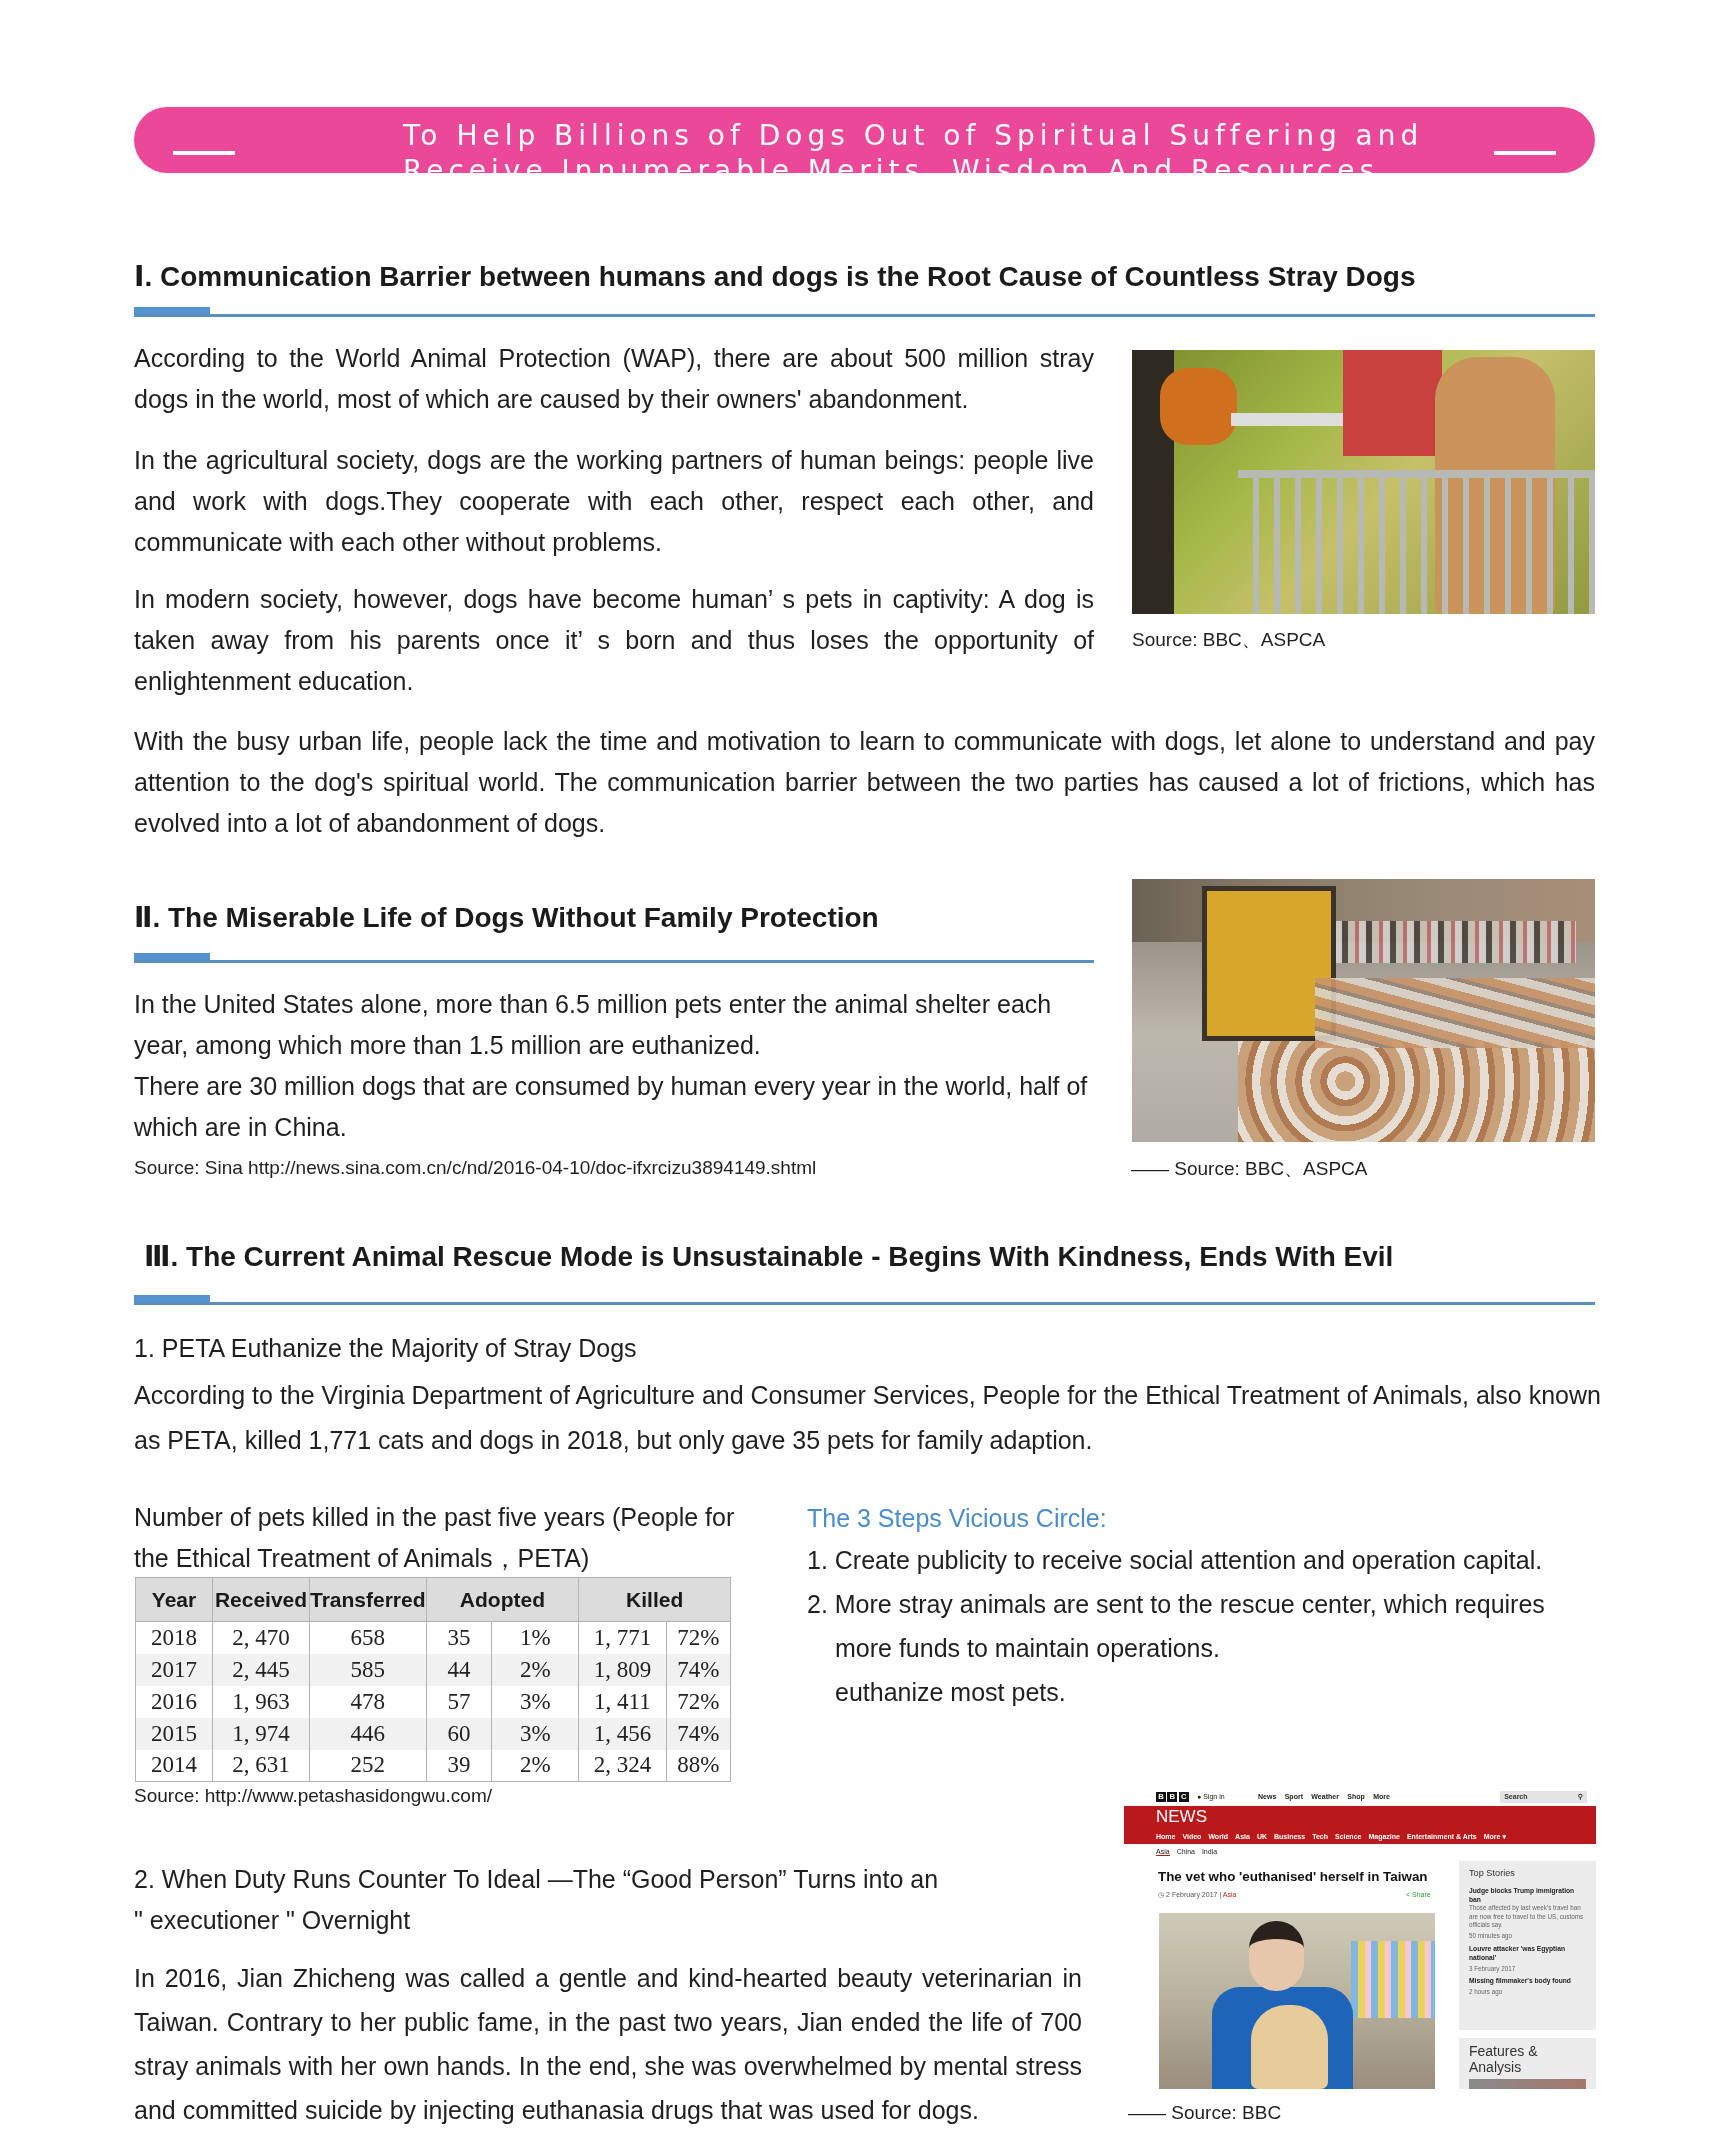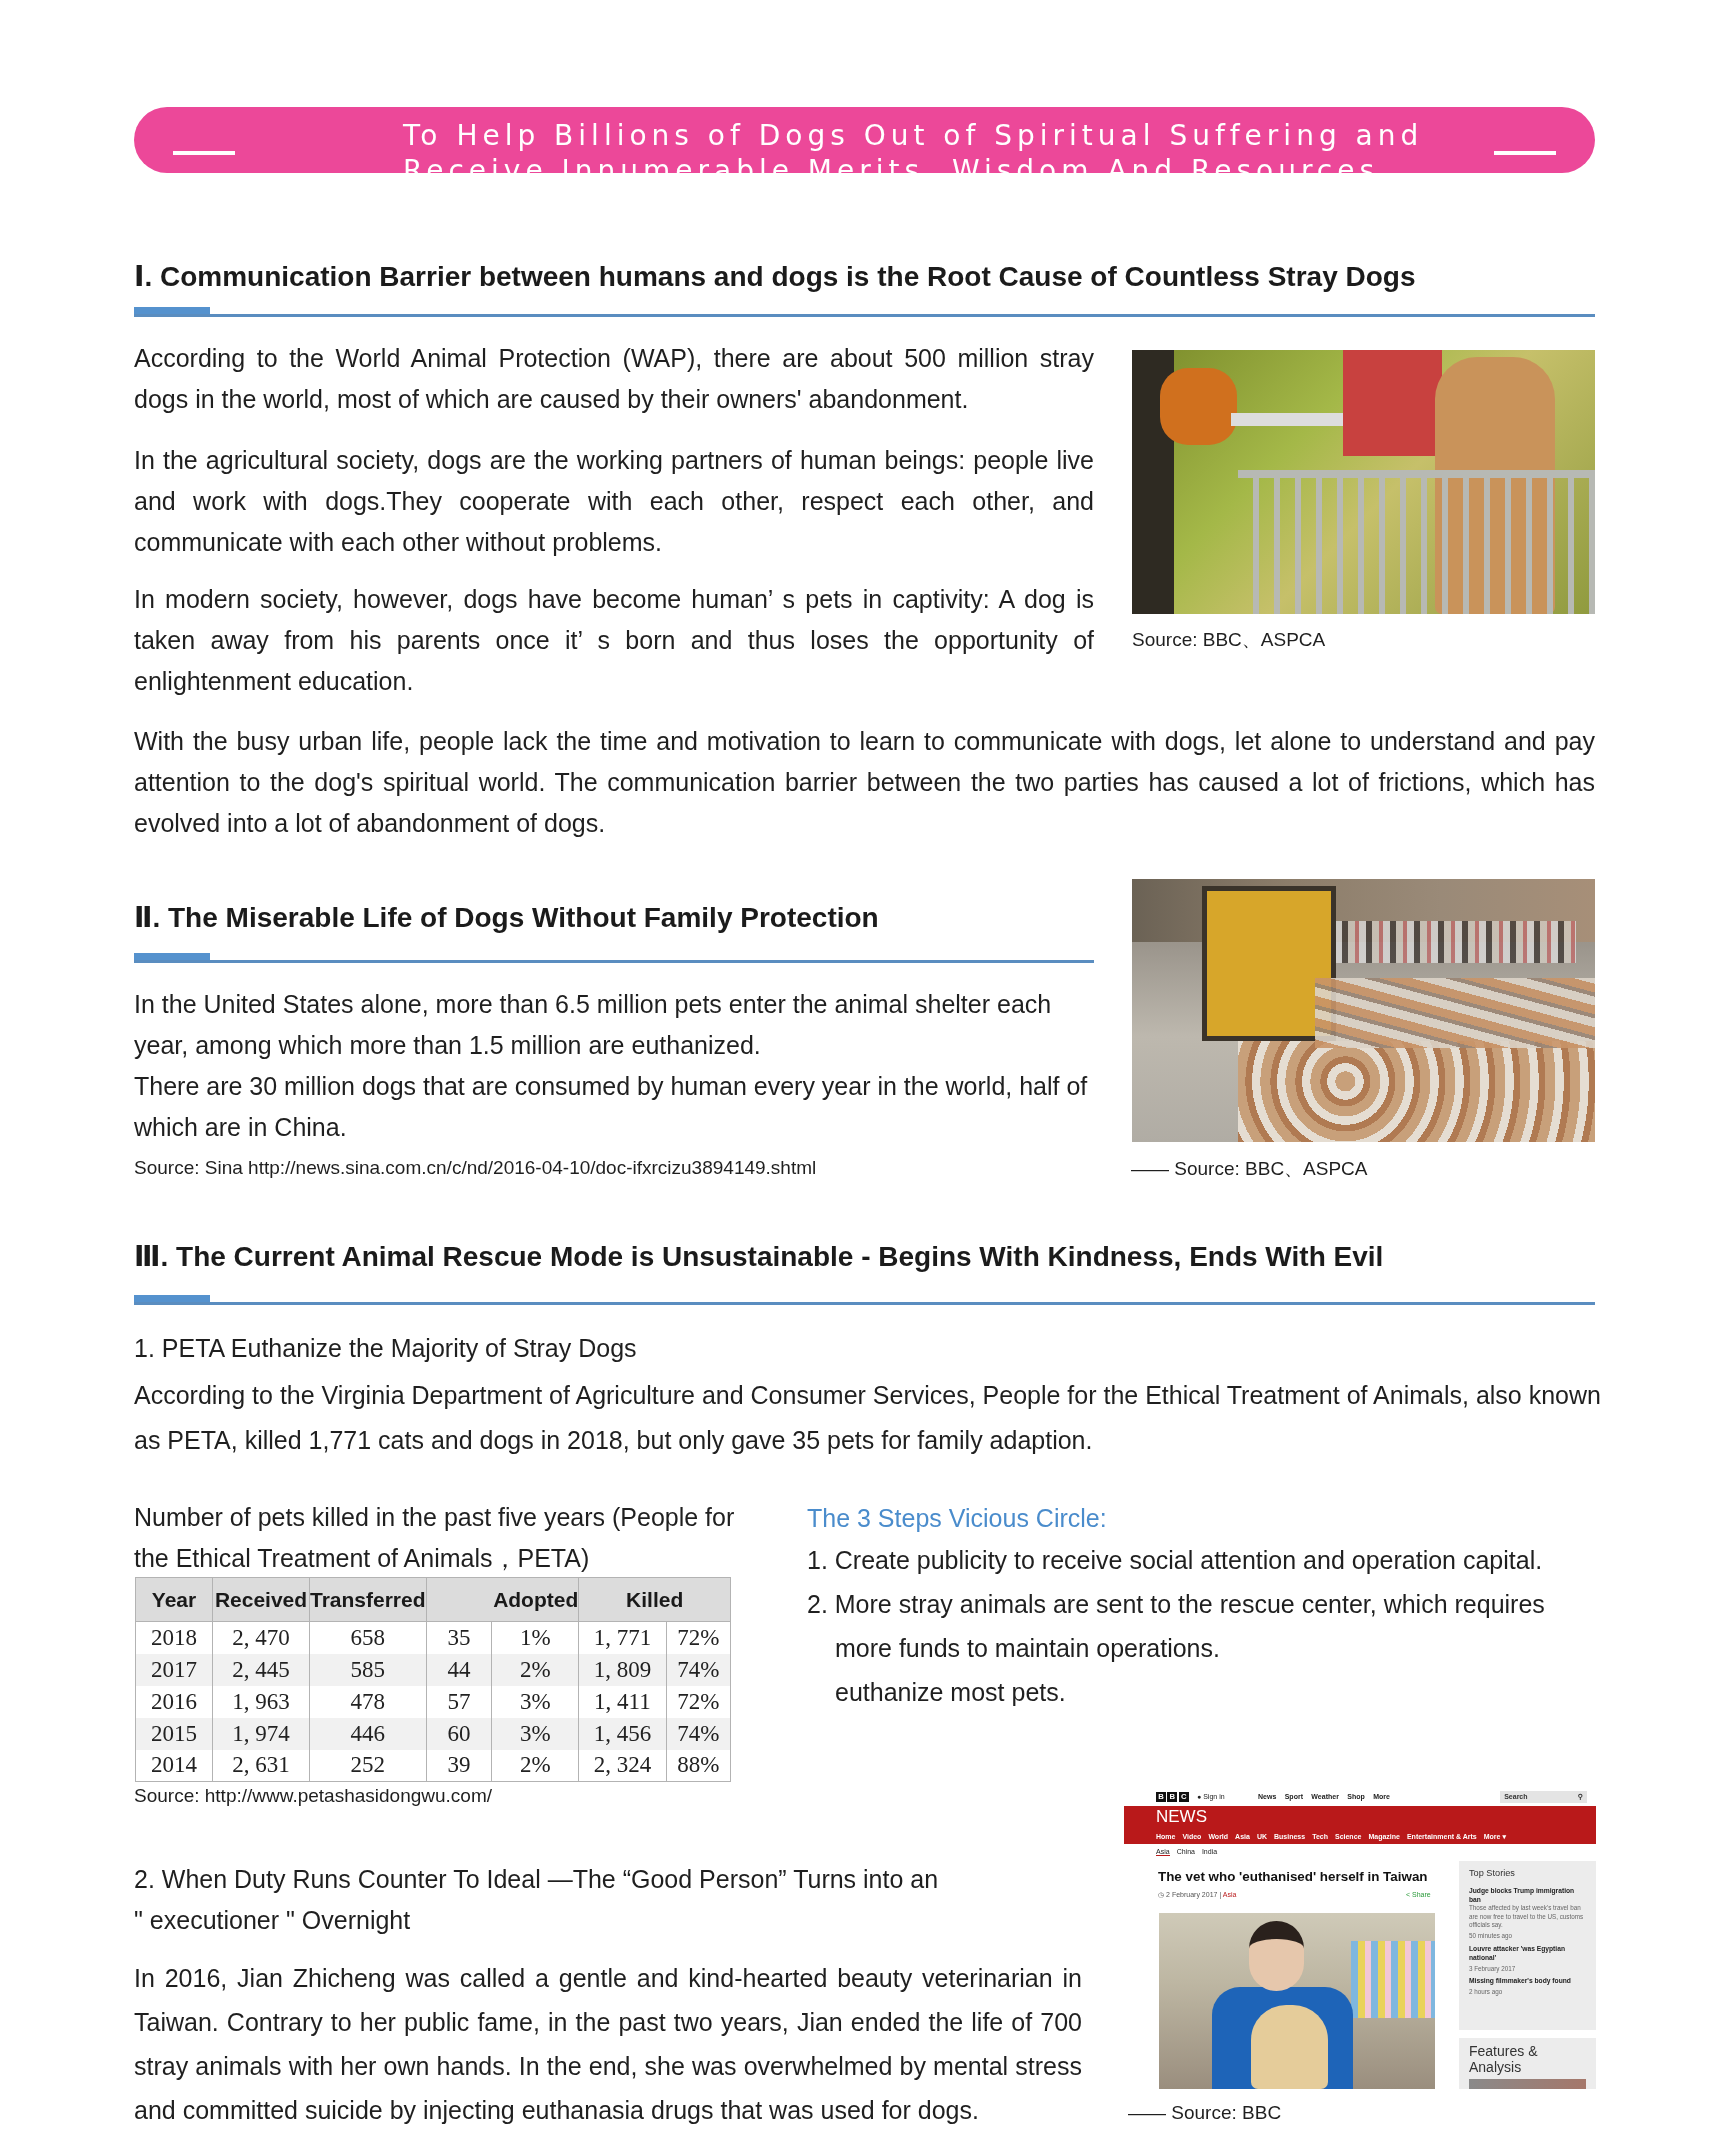--- a/index.html
+++ b/index.html
@@ -118,37 +118,37 @@
 
 <div class="abs img" style="left:1132px; top:879px; width:463px; height:263px; background:linear-gradient(180deg,#8f8578 0%,#9b958c 25%,#bdb8ae 60%,#b0aca4 100%);">
   <div style="position:absolute;left:0;top:0;width:463px;height:63px;background:linear-gradient(90deg,#6b6255,#8c7d6a,#9a8a78,#a78f78);"></div>
   <div style="position:absolute;left:162px;top:42px;width:282px;height:42px;background:repeating-linear-gradient(90deg,#3a3430 0 5.6px,#d6d0c6 5.6px 12.7px,#c26a6a 12.7px 17px,#e0e0e0 17px 24px);opacity:.75;"></div>
   <div style="position:absolute;left:70px;top:7px;width:134px;height:155px;background:#d7a62a;border:5.6px solid #3a332a;"></div>
   <div style="position:absolute;left:106px;top:162px;width:358px;height:101px;background:repeating-radial-gradient(circle at 30% 40%,#c8a07a 0 10px,#e5ddd2 10px 18.3px,#b07a52 18.3px 25px);"></div>
   <div style="position:absolute;left:183px;top:99px;width:280px;height:70px;background:repeating-linear-gradient(15deg,#c99468 0 8.4px,#dcd3c7 8.4px 17px,#9a8574 17px 21px);opacity:.9;"></div>
 </div>
 <div class="abs src" style="left:1131px; top:1156px;">—— Source: BBC、ASPCA</div>
 
-<div class="abs h1" style="left:134px; top:1240px;">Ⅲ. The Current Animal Rescue Mode is Unsustainable - Begins With Kindness, Ends With Evil</div>
+<div class="abs h1" style="left:144px; top:1240px;">Ⅲ. The Current Animal Rescue Mode is Unsustainable - Begins With Kindness, Ends With Evil</div>
 <div class="abs rule" style="left:134px; top:1295px; width:1461px;">
   <div class="blk"></div>
     <div class="line"></div>
 </div>
 
 <div class="abs h2" style="left:134px; top:1328px; font-weight:normal; font-size:25px;">1. PETA Euthanize the Majority of Stray Dogs</div>
 <p class="abs p nojust" style="left:134px; top:1373px; width:1478px; line-height:45px;">According to the Virginia Department of Agriculture and Consumer Services, People for the Ethical Treatment of Animals, also known as PETA, killed 1,771 cats and dogs in 2018, but only gave 35 pets for family adaption.</p>
 
 <p class="abs p nojust" style="left:134px; top:1497px; width:605px; line-height:41px;">Number of pets killed in the past five years  (People for the Ethical Treatment of Animals，PETA)</p>
 <table class="abs peta" style="left:135px; top:1577px; width:596px;">
   <thead>
     <tr>
       <th style="width:77px;">Year</th>
       <th style="width:97px;">Received</th>
       <th style="width:115px;">Transferred</th>
-      <th colspan="2" style="width:153px;text-align:right;">Adopted</th>
+      <th colspan="2" style="width:153px;">Adopted</th>
       <th colspan="2" style="width:152px;">Killed</th>
     </tr>
   </thead>
   <tbody>
     <tr>
       <td>2018</td>
       <td>2, 470</td>
       <td>658</td>
       <td>35</td>
       <td>1%</td>

